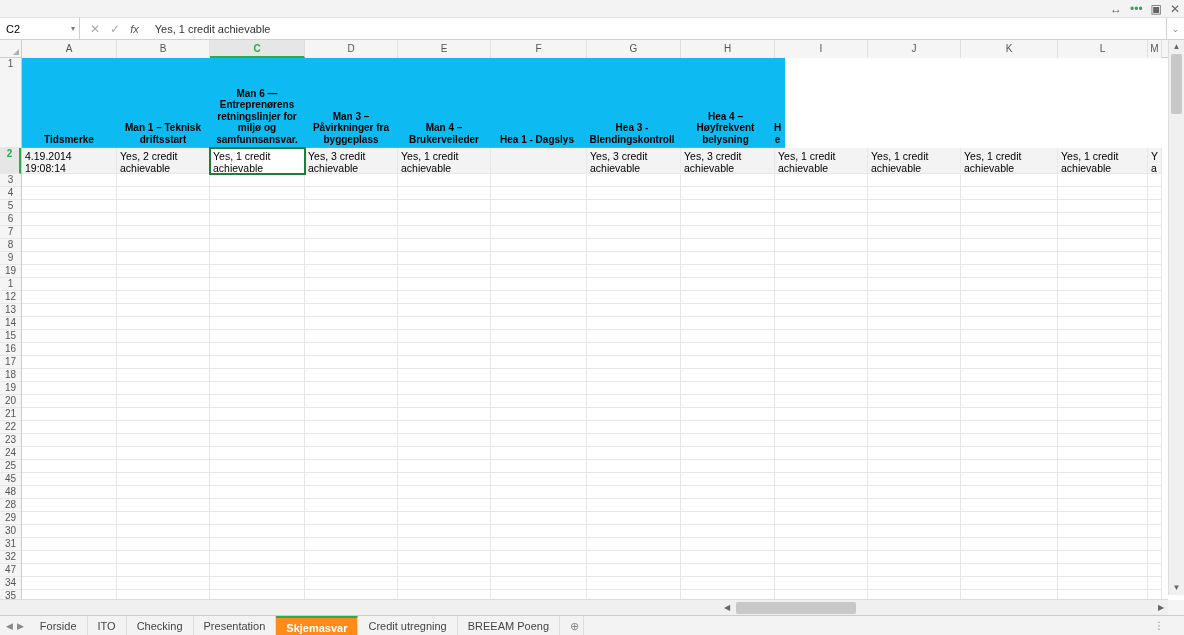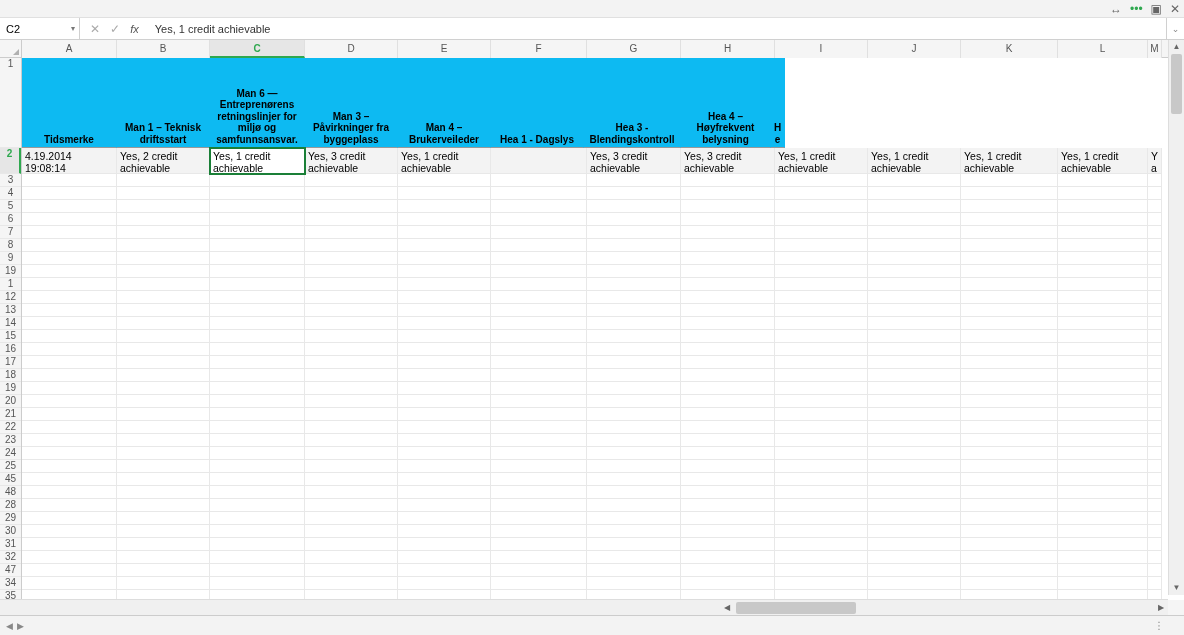--- a/index.html
+++ b/index.html
@@ -908,16 +908,26 @@
       <div class="arr">▶</div>
     </div>
   </div>
 </div>
 
 <div class="tab-bar">
   <div class="tab-nav">
     <span>◀</span>
     <span>▶</span>
   </div>
+  <div class="tabs" id="tabs">
+      <div class="tab">Forside</div>
+      <div class="tab">ITO</div>
+      <div class="tab">Checking</div>
+      <div class="tab">Presentation</div>
+      <div class="tab active">Skjemasvar</div>
+      <div class="tab">Credit utregning</div>
+      <div class="tab">BREEAM Poeng</div>
+      <div class="tab new">⊕</div>
+    </div>
   <div class="tab-right">
     <span>⋮</span>
   </div>
 </div>
 
 </body></html>

